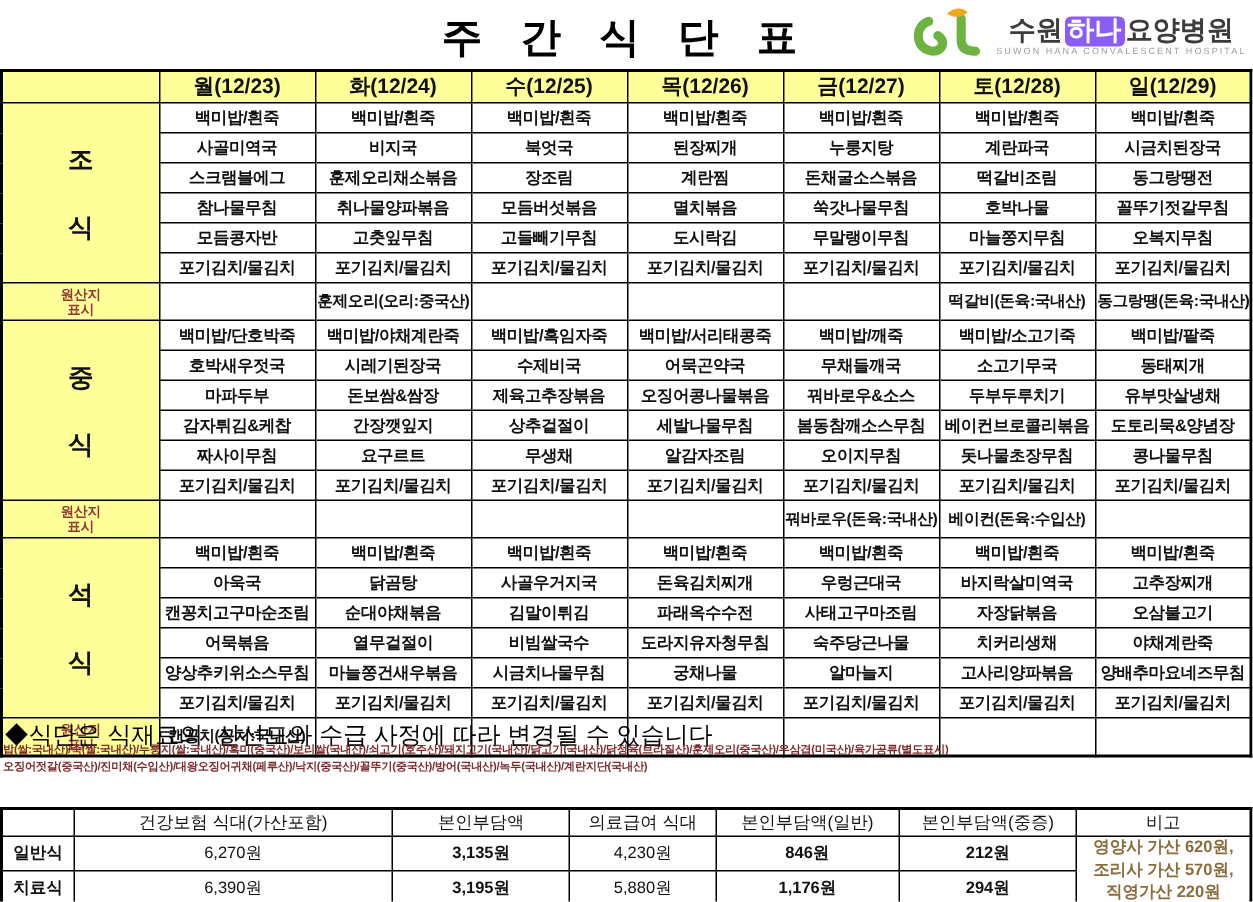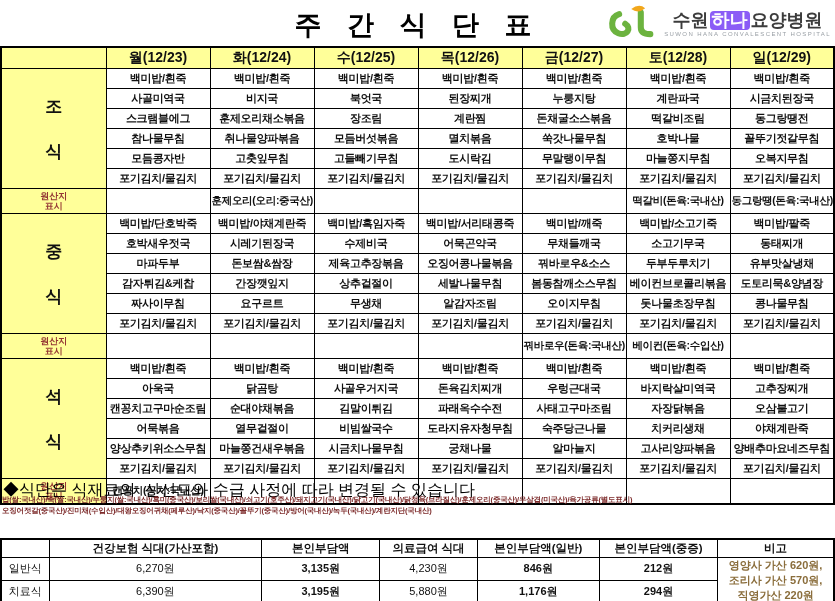--- a/index.html
+++ b/index.html
@@ -30,23 +30,23 @@
   .orglbl{font-size:9px;font-weight:bold;color:#943634;line-height:1.15;white-space:normal;}
   .orgv{font-weight:bold;font-size:10.5px;letter-spacing:-0.3px;}
   
   .notice{position:absolute;top:480px;left:3px;font-size:16px;font-weight:normal;
           white-space:pre;color:#000;}
   .footnotes{position:absolute;top:495px;left:2px;width:832px;}
   .fline{font-size:7.5px;font-weight:bold;color:#7d2b2b;line-height:10.5px;
          letter-spacing:-0.2px;white-space:nowrap;}
   
   #price-table{position:absolute;top:538px;left:0;width:835px;border:2px solid #000;}
-  #price-table .ph td{height:17px;font-weight:bold;font-size:11.5px;}
+  #price-table .ph td{height:17px;font-weight:normal;font-size:11.5px;}
   #price-table .pr td{height:20px;font-size:11px;}
-  .plbl{font-weight:normal;font-size:10.5px;}
+  .plbl{font-weight:bold;font-size:10.5px;}
   .pv.bold{font-weight:bold;}
   td.vdot{border-left:1px dotted #555;}
   tr.dottop td{border-top:1px dotted #555;}
   .remark{font-size:8.5px;color:#8a6d3b;line-height:1.35;white-space:normal;font-weight:bold;}
 </style>
 </head>
 <body>
 
 <div class="titlebar">
   <div class="title">주 간 식 단 표</div>

